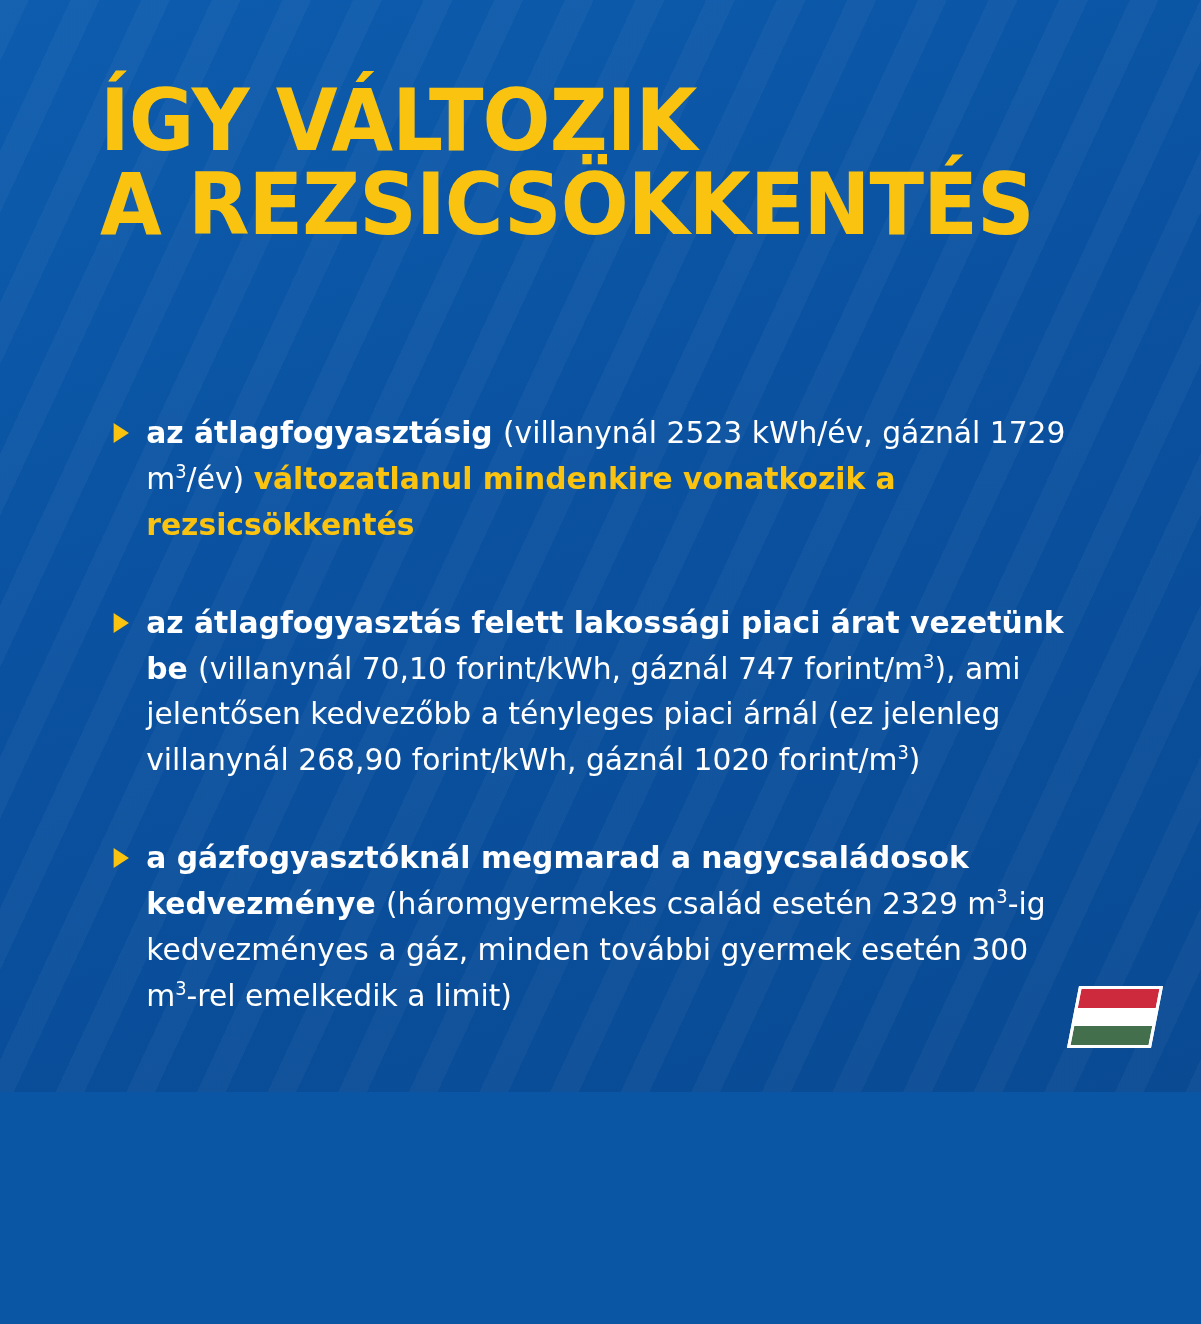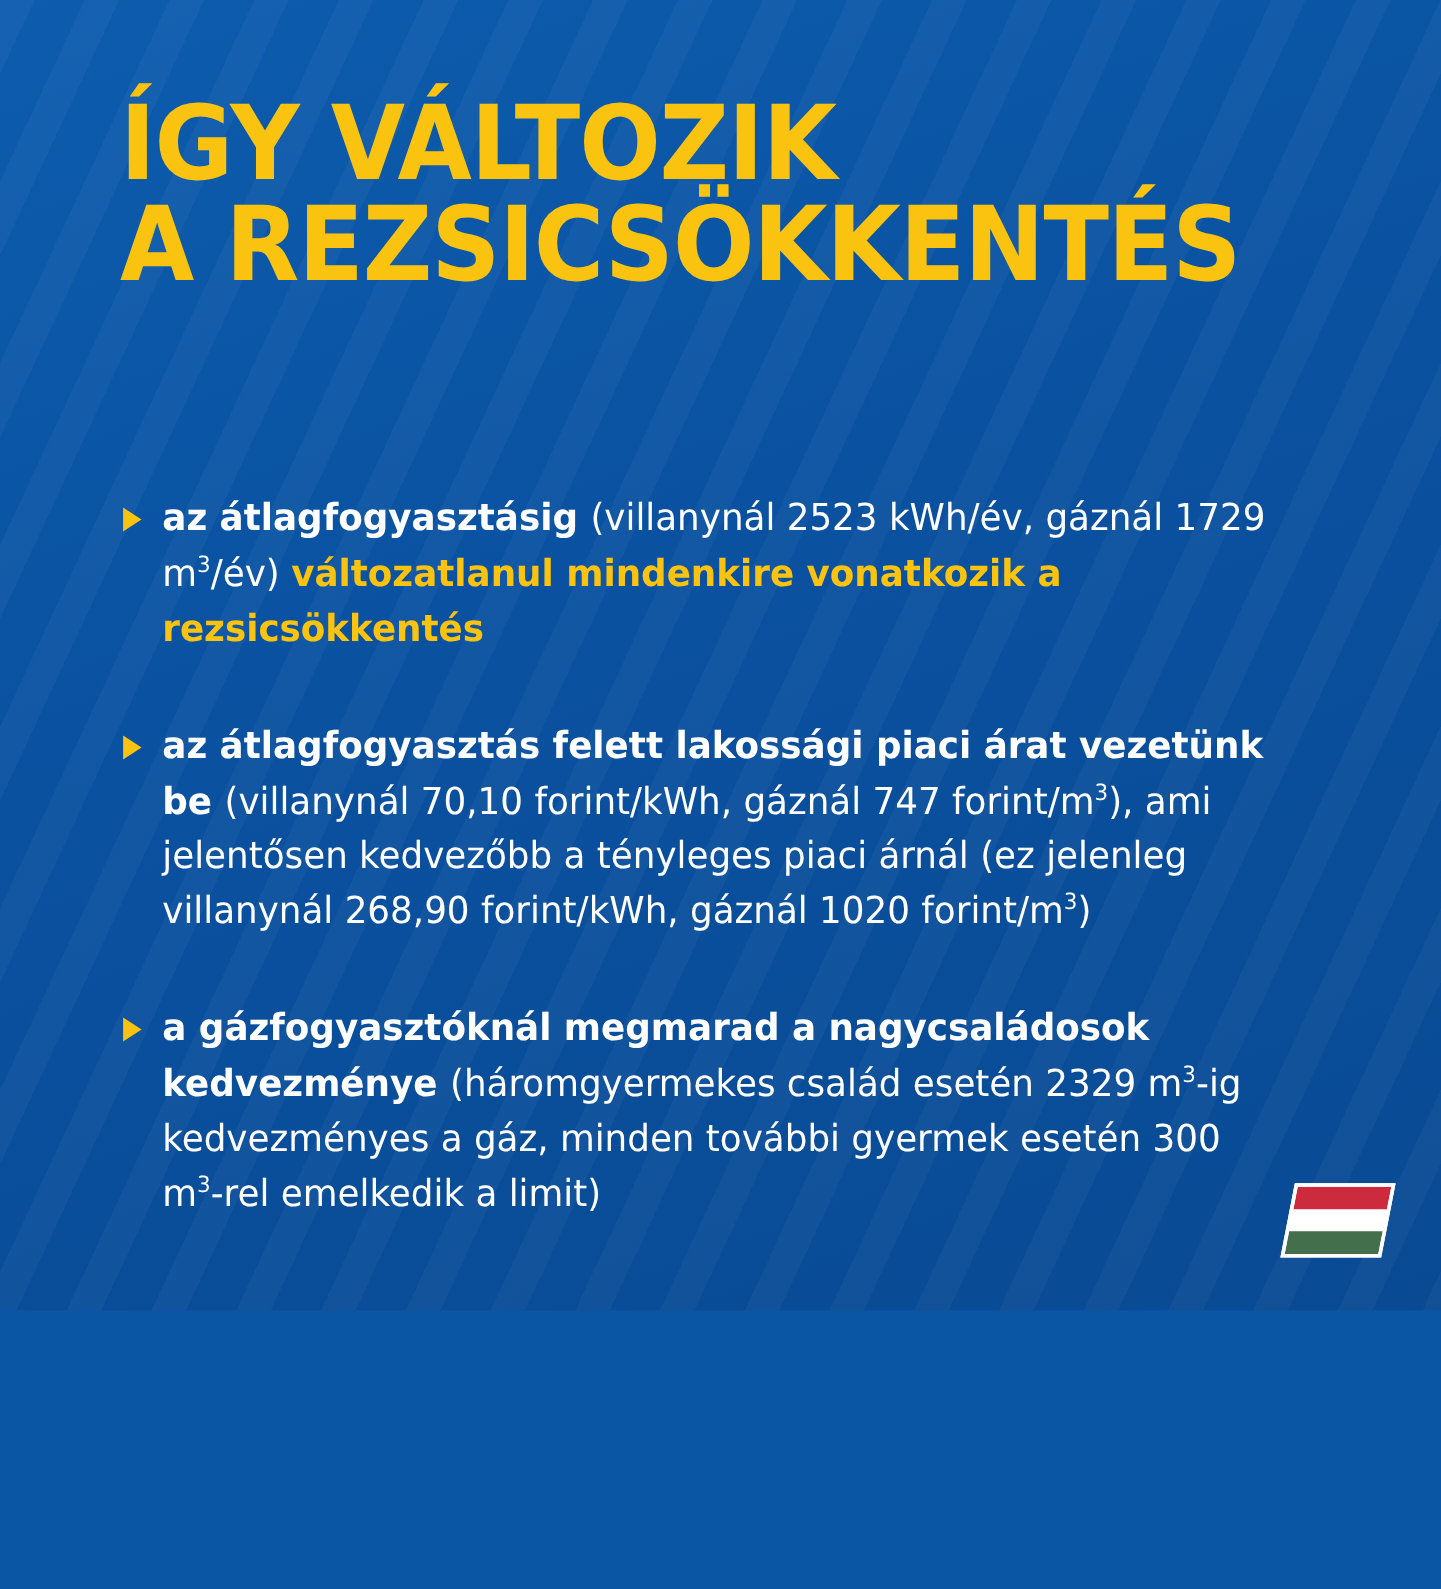--- a/index.html
+++ b/index.html
@@ -43,21 +43,21 @@
     text-transform: uppercase;
     transform: scaleX(0.93);
     transform-origin: left top;
   }
   .title .line {
     display: block;
     white-space: nowrap;
   }
   .bullets {
     position: absolute;
-    left: 93px;
+    left: 104px;
     top: 410px;
     width: 1010px;
   }
   .bullet {
     position: relative;
     padding-left: 44px;
     margin-bottom: 52px;
     color: #ffffff;
     font-family: "DejaVu Sans", sans-serif;
     font-size: 31px;

